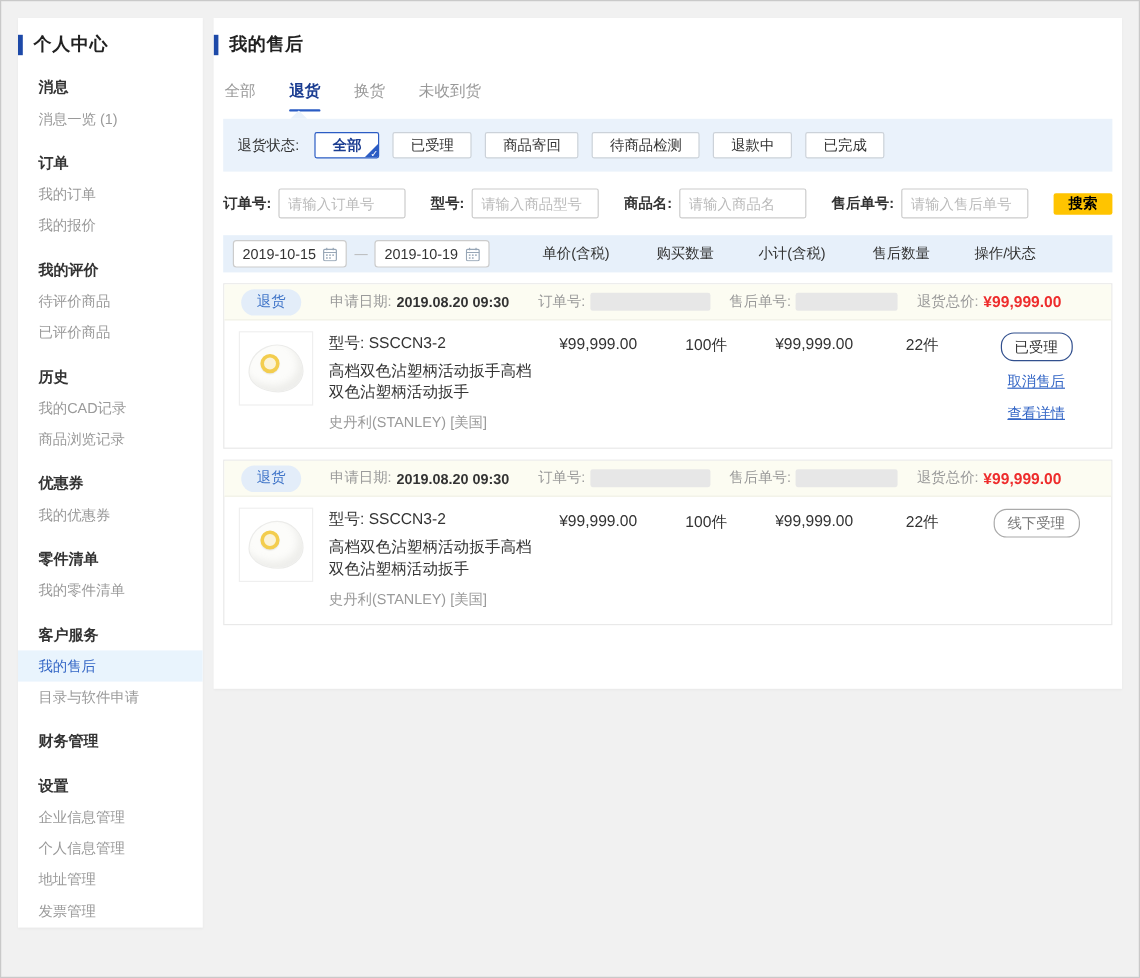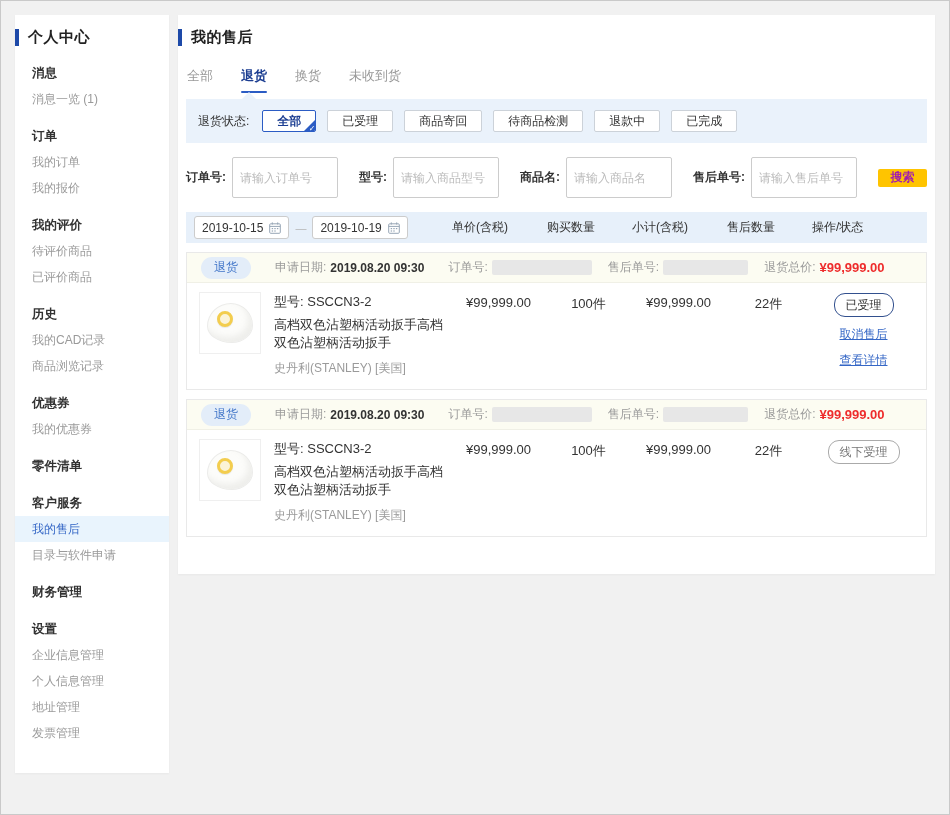--- a/index.html
+++ b/index.html
@@ -79,28 +79,28 @@
   }
   .filter-btn.selected::after {
     content: "✓"; position: absolute; right: 0; bottom: -2px;
     color: #fff; font-size: 8px; font-weight: normal;
   }
 
   .search-row { display: flex; align-items: center; margin: 14px 8px 0 8px; }
   .search-field { display: flex; align-items: center; margin-right: 21px; }
   .search-label { font-size: 12px; color: #333; font-weight: 600; margin-right: 6px; white-space: nowrap; }
   .search-input {
-    width: 106px; height: 41px; border: 1px solid #ccc; border-radius: 2px;
+    width: 106px; height: 25px; border: 1px solid #ccc; border-radius: 2px;
     font-size: 12px; color: #333; padding: 0 7px; font-family: inherit; outline: none;
   }
   .search-input::placeholder { color: #bbb; }
   .search-btn {
     margin-left: auto; width: 64px; height: 18px;
     background: #ffc400; border: none; border-radius: 2px;
-    font-size: 12px; font-weight: bold; color: #a21caf;
+    font-size: 12px; font-weight: bold; color: #000000;
     cursor: pointer; font-family: inherit;
   }
 
   .list-header {
     margin: 14px 8px 0 8px; height: 31px;
     background: #e7f0fa;
     display: grid; grid-template-columns: 1fr 95px 85px 95px 85px 105px;
     align-items: center; padding: 0 10px 0 8px;
   }
   .dates-cell { display: flex; align-items: center; }
@@ -191,20 +191,21 @@
     <a class="side-item">已评价商品</a>
 
     <div class="side-header">历史</div>
     <a class="side-item">我的CAD记录</a>
     <a class="side-item">商品浏览记录</a>
 
     <div class="side-header">优惠券</div>
     <a class="side-item">我的优惠券</a>
 
     <div class="side-header">零件清单</div>
+    <a class="side-item">我的零件清单</a>
 
     <div class="side-header">客户服务</div>
     <a class="side-item active">我的售后</a>
     <a class="side-item">目录与软件申请</a>
 
     <div class="side-header">财务管理</div>
 
     <div class="side-header">设置</div>
     <a class="side-item">企业信息管理</a>
     <a class="side-item">个人信息管理</a>

